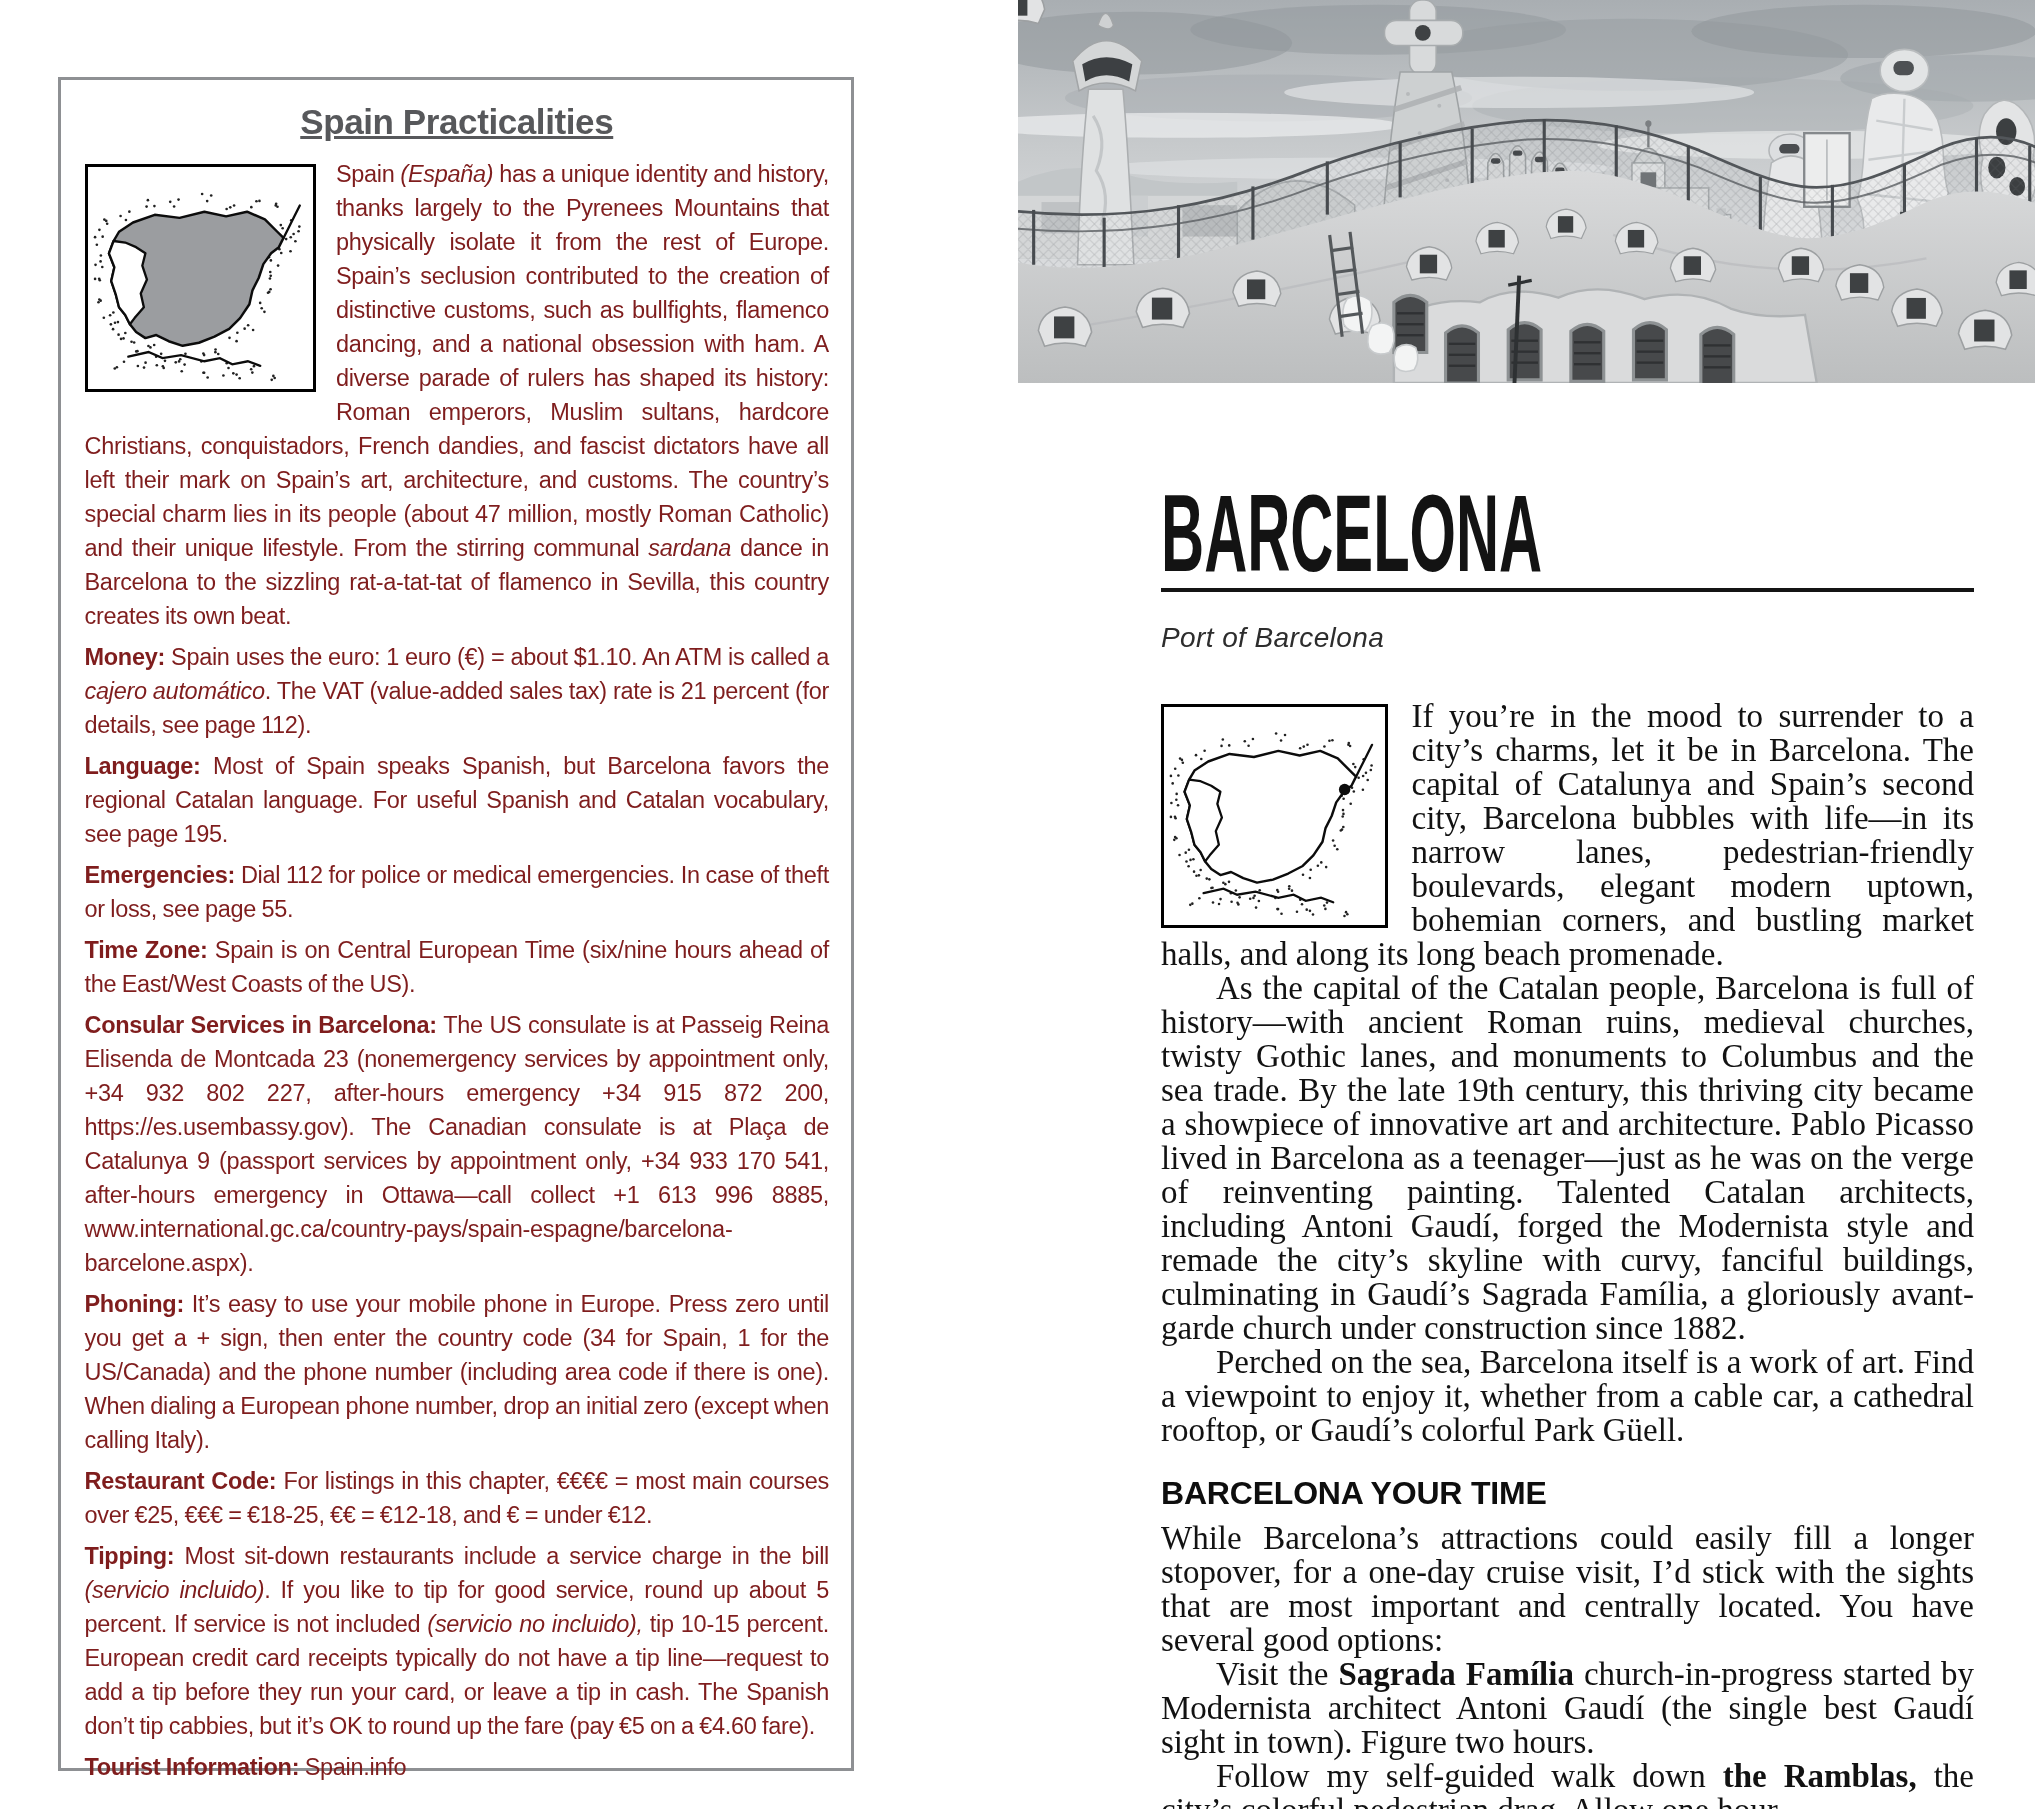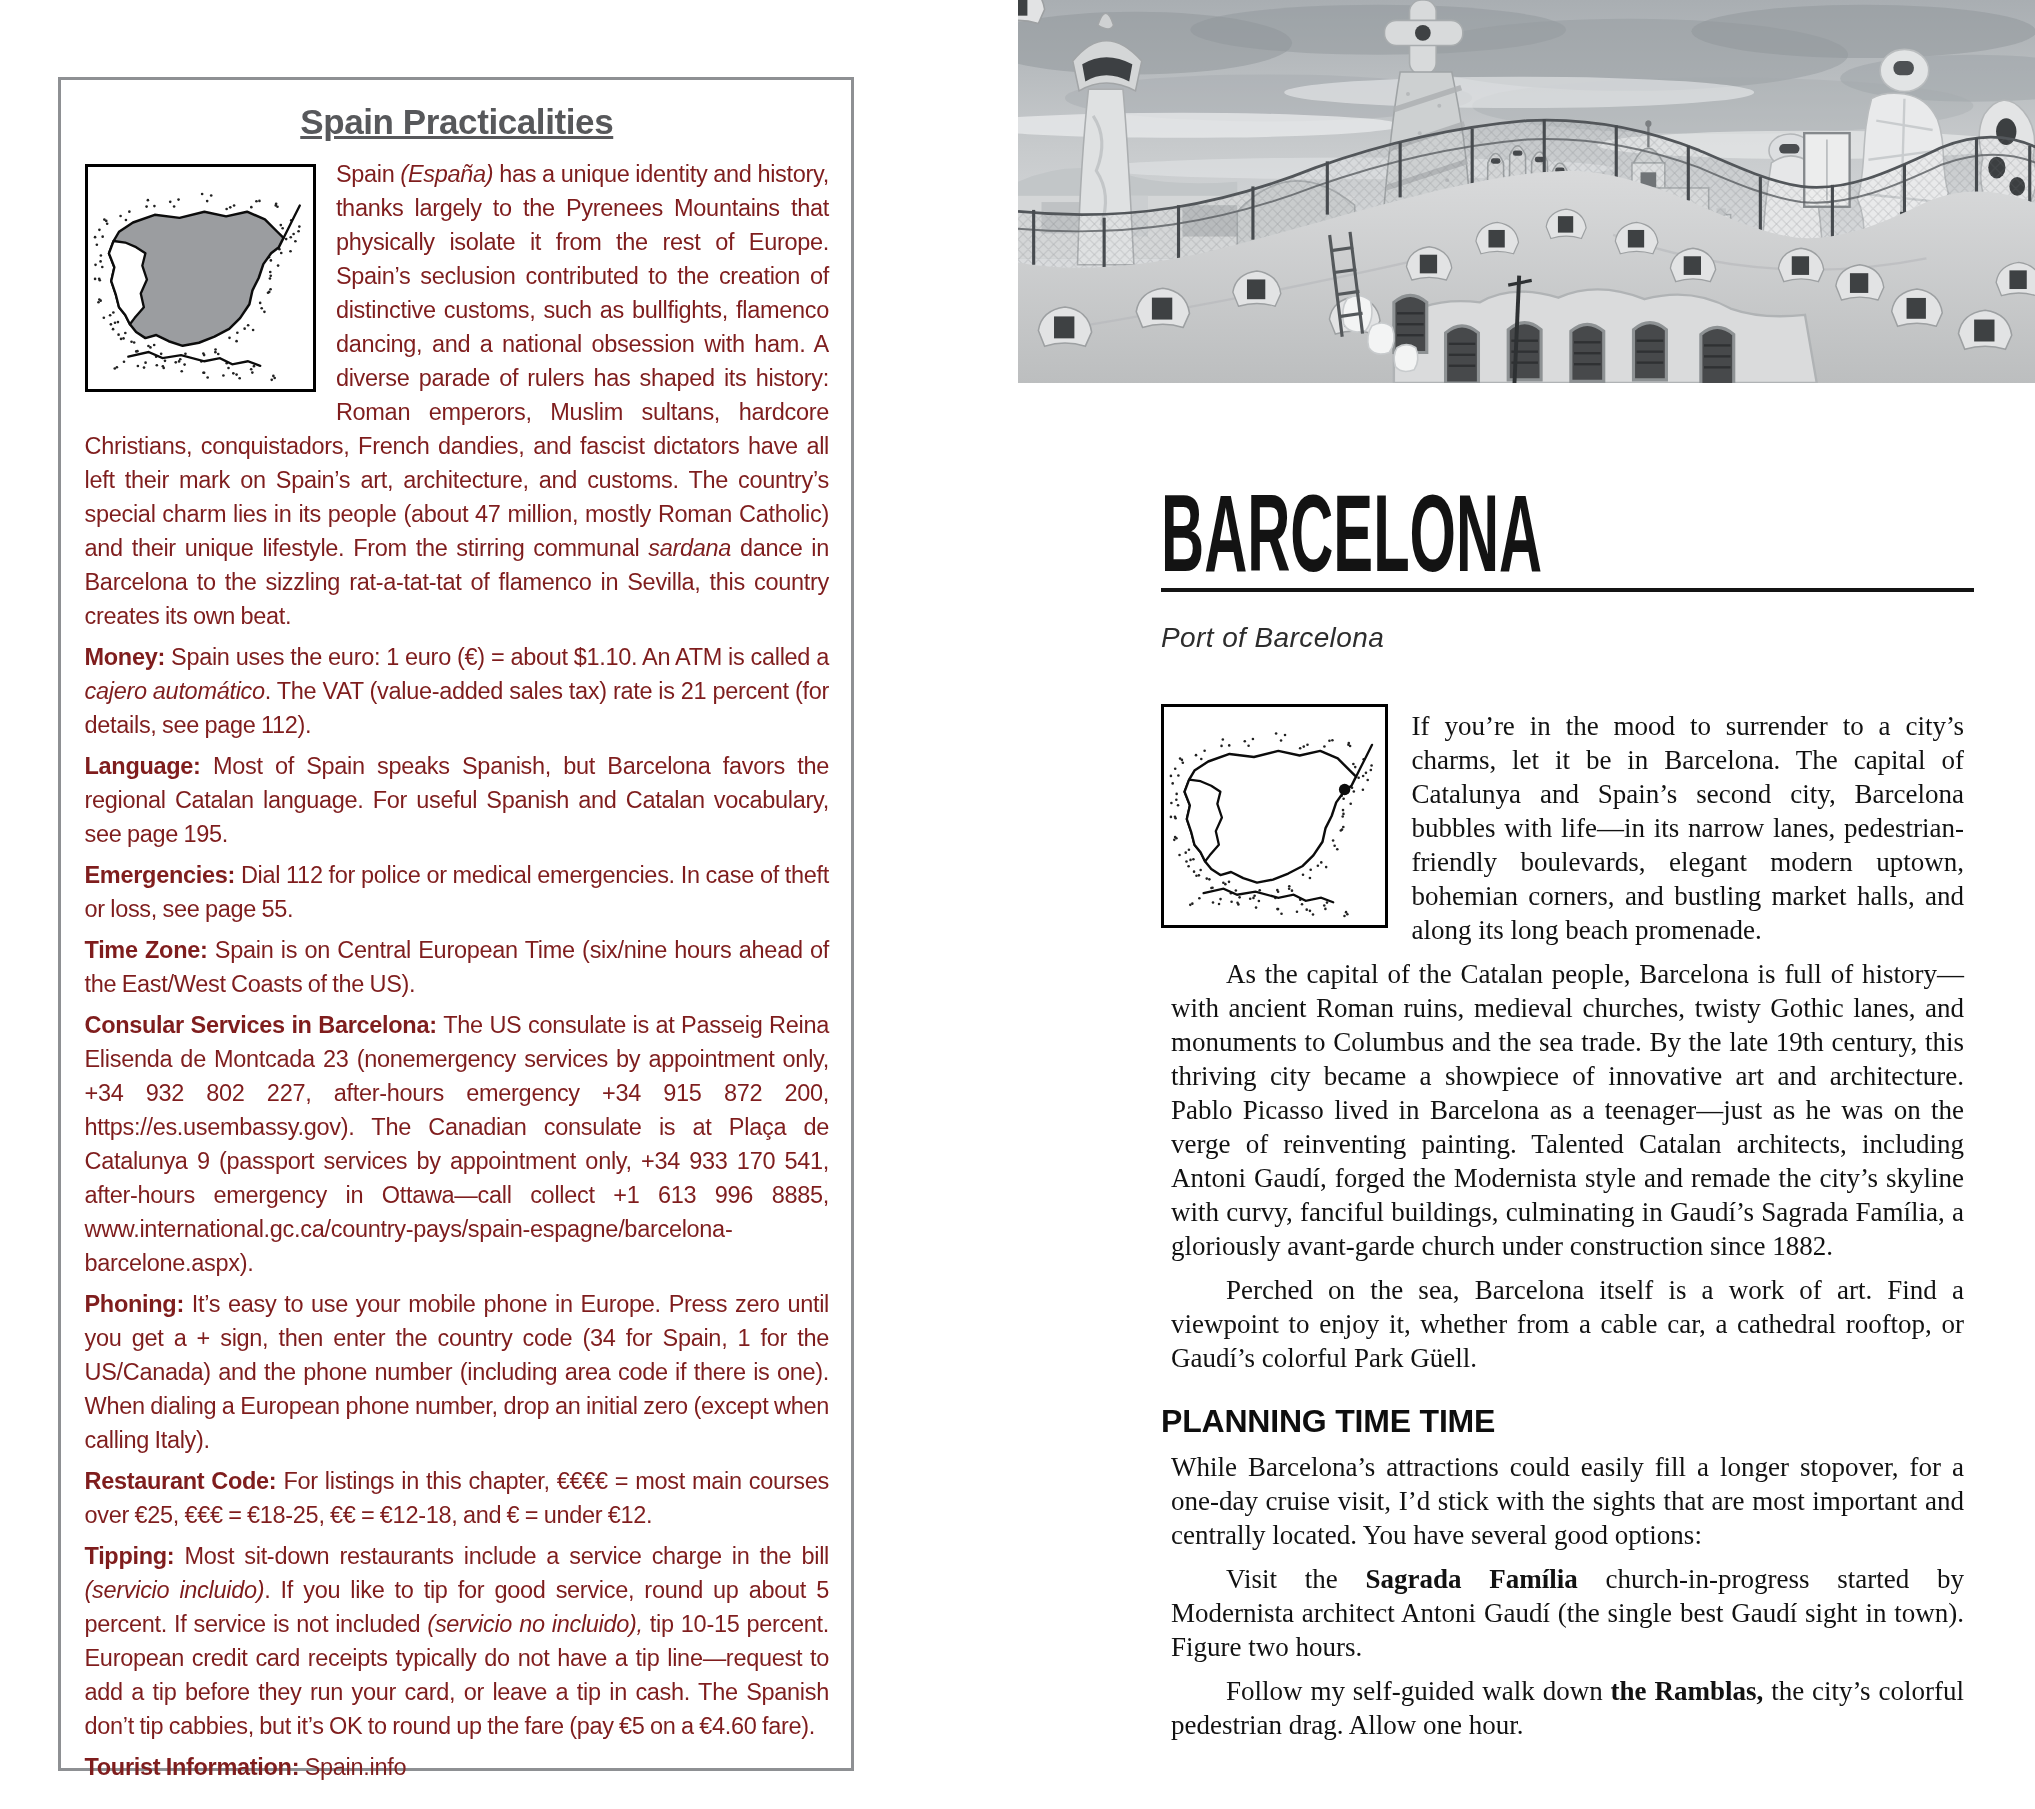--- a/index.html
+++ b/index.html
@@ -23,21 +23,21 @@
   .photo-wrap svg{display:block;width:100%;height:100%;}
 
   .chapter-title-svg{position:absolute;left:1161px;top:488px;}
   .title-rule{position:absolute;left:1161px;top:588px;width:813px;height:3.9px;background:#141414;}
   .chapter-sub{position:absolute;left:1161px;top:622px;font-size:28px;font-style:italic;
                color:#2d2d2d;letter-spacing:0.4px;}
 
   .right-body{position:absolute;left:1161px;top:699px;width:813px;
               font-family:"Liberation Serif",serif;}
   .map-fig.right{width:221px;height:218px;margin:4.7px 23.5px 7.8px 0;}
-  .right-body p{font-size:27px;line-height:34px;text-align:justify;color:#121212;margin:10px;}
+  .right-body p{font-size:33px;line-height:34px;text-align:justify;color:#121212;margin:0;}
   .right-body p.ind{text-indent:55px;}
   .planning-head{font-family:"Liberation Sans",sans-serif;font-size:32px;font-weight:700;
                  color:#0e0e0e;letter-spacing:-0.2px;margin:28px 0 9.4px 0;}
 </style>
 </head>
 <body>
 
 <div id="page">
 
   <div class="prac-box">
@@ -571,20 +571,20 @@
           <path d="M40,84 L 58,72 L 86,62 L 118,66 L 150,58 L 178,64 L 205,58 L 228,68 L 244,84 L 252,92 L 246,104 L 236,112 L 226,126 L 220,144 L 212,160 L 208,178 L 196,196 L 182,210 L 163,220 L 143,228 L 122,232 L 104,226 L 88,218 L 74,222 L 62,214 L 54,204 L 48,192 L 40,182 L 36,166 L 30,148 L 34,130 L 27,112 L 33,96 Z" fill="#ffffff" stroke="#0c0c0c" stroke-width="3.2" stroke-linejoin="round"></path>
           <path d="M33,96 L 48,98 L 62,104 L 74,112 L 70,128 L 76,146 L 68,164 L 72,182 L 60,196 L 54,204 L 48,192 L 40,182 L 36,166 L 30,148 L 34,130 L 27,112 Z" fill="#ffffff" stroke="#0c0c0c" stroke-width="3" stroke-linejoin="round"></path>
           <path d="M252,92 L 258,80 L 266,64 L 273,50" fill="none" stroke="#0c0c0c" stroke-width="3" stroke-linecap="round"></path>
           <path d="M52,246 L 78,240 L 96,248 L 120,244 L 150,252 L 170,248 L 186,256 L 206,252 L 222,258" fill="none" stroke="#0c0c0c" stroke-width="3" stroke-linecap="round"></path>
           <circle cx="237" cy="109" r="7.5" fill="#0c0c0c"></circle>
         </svg>
     </div>
     <p><span class="run-n">If you’re in the mood to surrender to a city’s charms, let it be in Barcelona. The capital of Catalunya and Spain’s second city, Barcelona bubbles with life—in its narrow lanes, pedestrian-friendly boulevards, elegant modern uptown, bohemian corners, and bustling market halls, and along its long beach promenade.</span></p>
     <p class="ind"><span class="run-n">As the capital of the Catalan people, Barcelona is full of history—with ancient Roman ruins, medieval churches, twisty Gothic lanes, and monuments to Columbus and the sea trade. By the late 19th century, this thriving city became a showpiece of innovative art and architecture. Pablo Picasso lived in Barcelona as a teenager—just as he was on the verge of reinventing painting. Talented Catalan architects, including Antoni Gaudí, forged the Modernista style and remade the city’s skyline with curvy, fanciful buildings, culminating in Gaudí’s Sagrada Família, a gloriously avant-garde church under construction since 1882.</span></p>
     <p class="ind"><span class="run-n">Perched on the sea, Barcelona itself is a work of art. Find a viewpoint to enjoy it, whether from a cable car, a cathedral rooftop, or Gaudí’s colorful Park Güell.</span></p>
-    <div class="planning-head">PLANNING TIME TIME</div>
+    <div class="planning-head">BARCELONA YOUR TIME</div>
     <p><span class="run-n">While Barcelona’s attractions could easily fill a longer stopover, for a one-day cruise visit, I’d stick with the sights that are most important and centrally located. You have several good options:</span></p>
     <p class="ind"><span class="run-n">Visit the </span><span class="run-b">Sagrada Família </span><span class="run-n">church-in-progress started by Modernista architect Antoni Gaudí (the single best Gaudí sight in town). Figure two hours.</span></p>
     <p class="ind"><span class="run-n">Follow my self-guided walk down </span><span class="run-b">the Ramblas, </span><span class="run-n">the city’s colorful pedestrian drag. Allow one hour.</span></p>
   </div>
 
 </div>
 
 
 </body></html>

